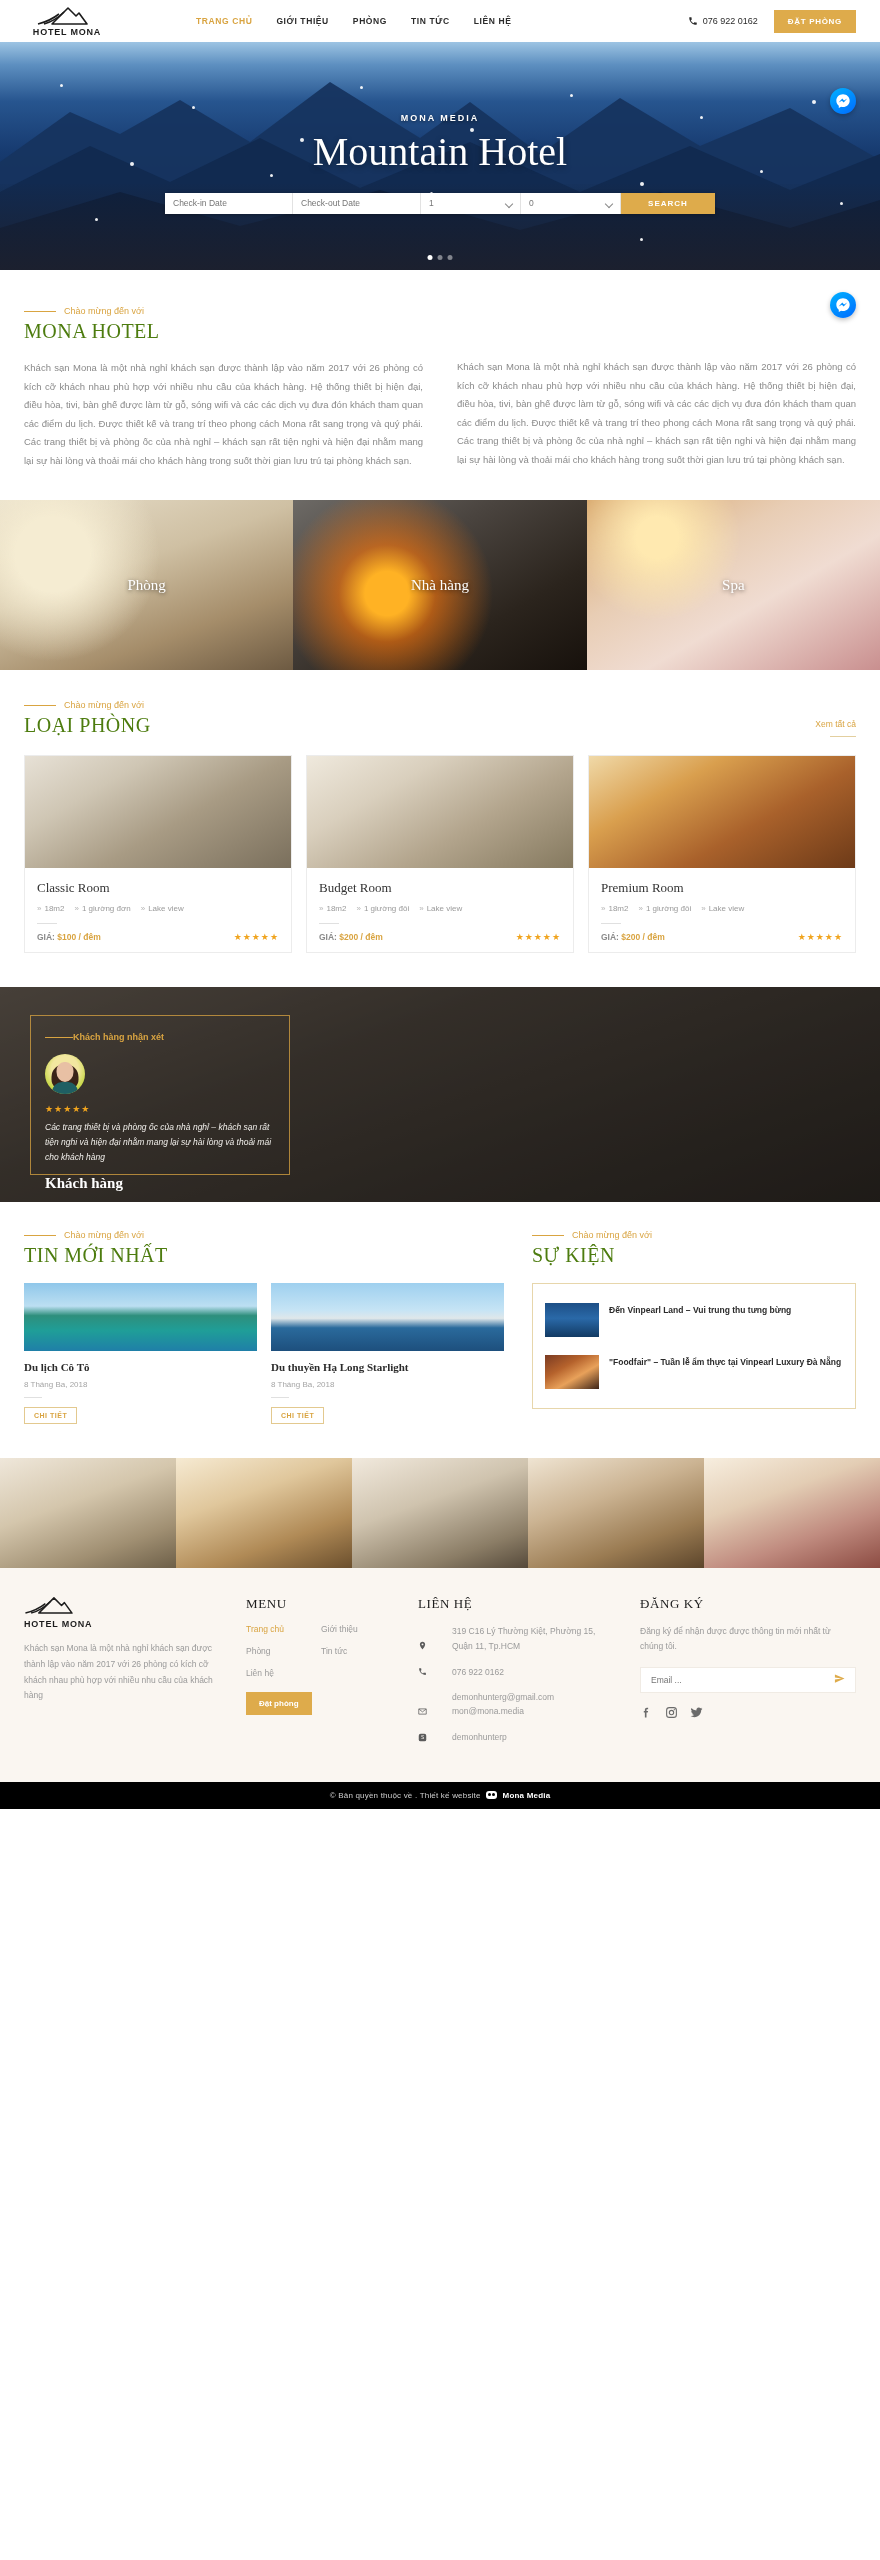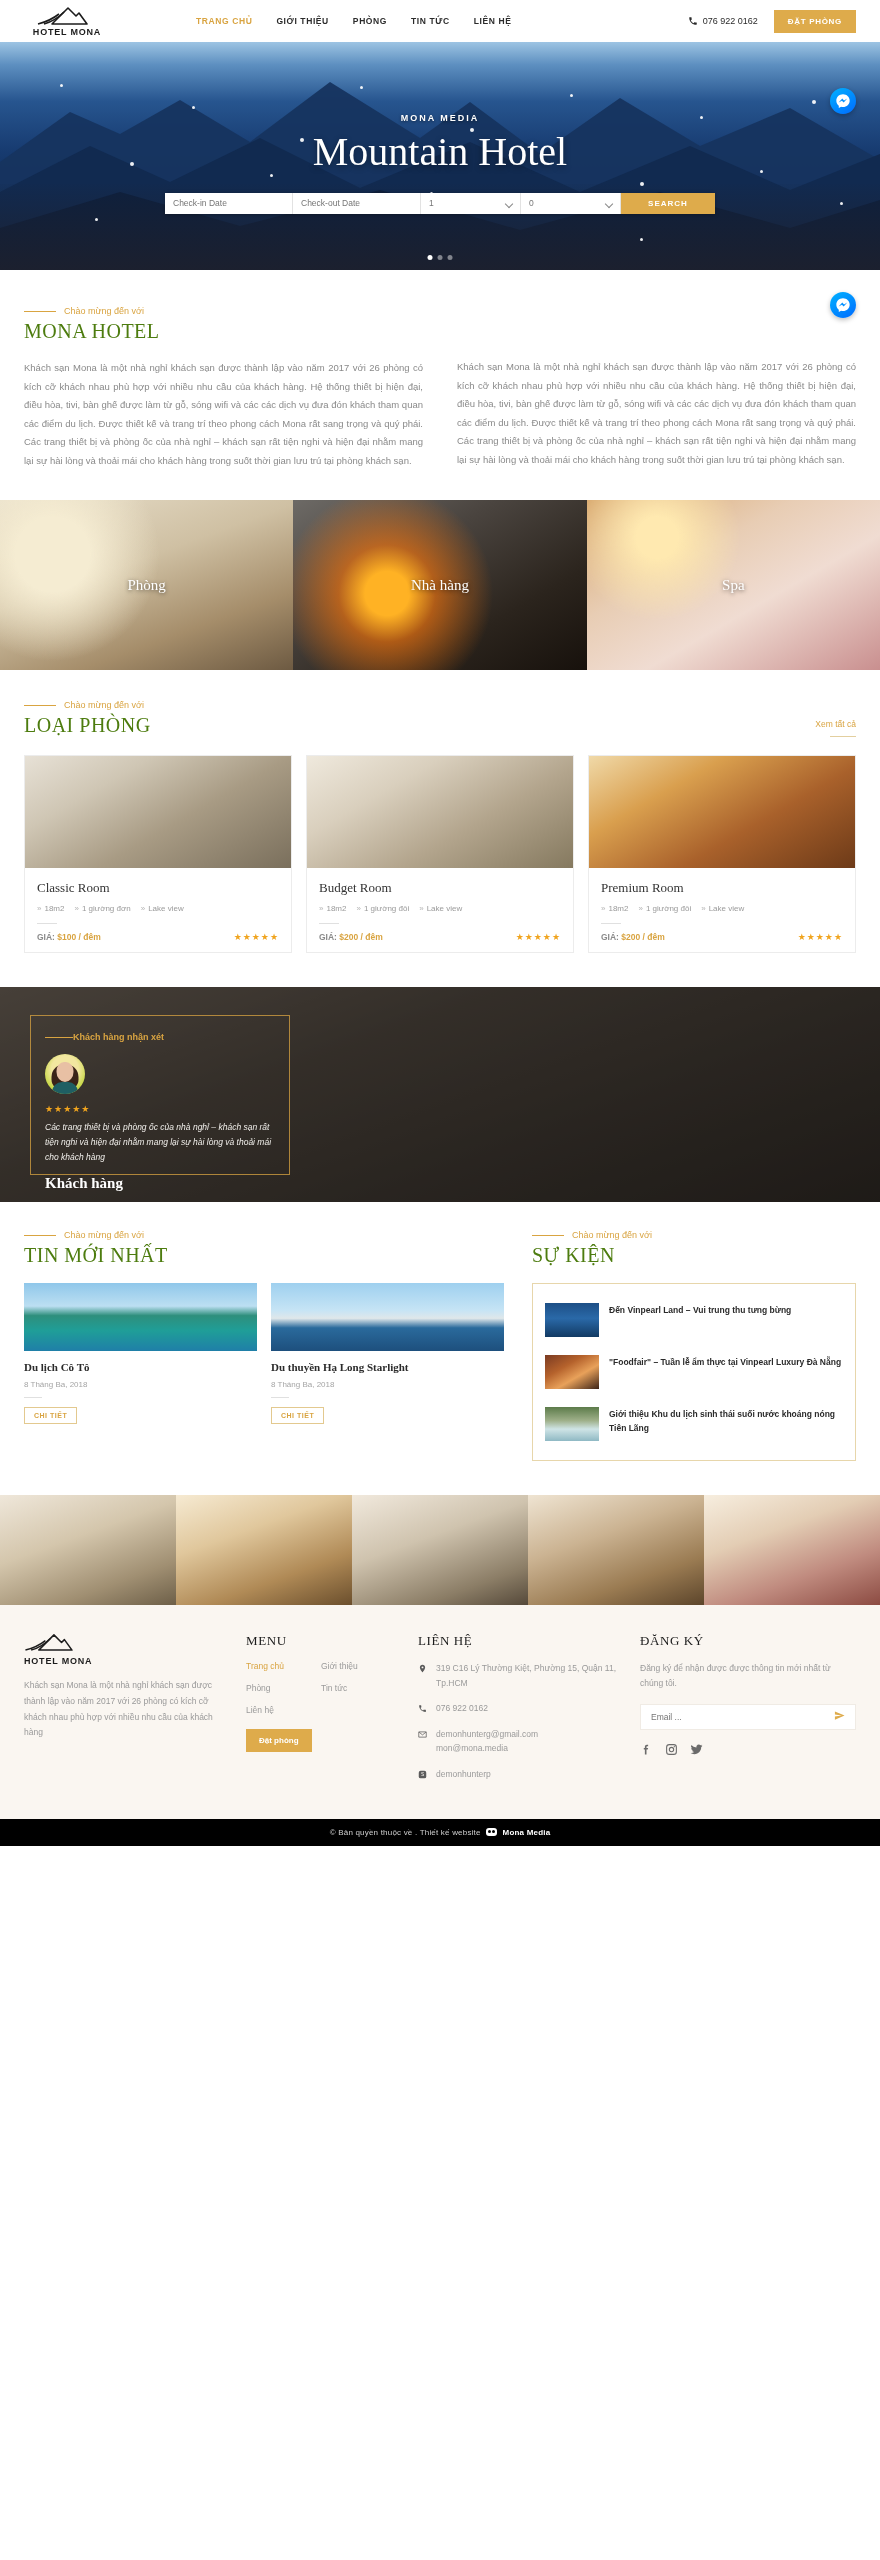--- a/index.html
+++ b/index.html
@@ -223,21 +223,21 @@
     display:inline-block; border:1px solid #e3c98f; color:#d9a441; background:transparent;
     font-size:7px; font-weight:bold; letter-spacing:.5px; padding:4px 9px; cursor:pointer;
   }
   .events { flex:1; }
   .events-box { border:1px solid #e7d6ab; margin-top:16px; padding:10px 12px; }
   .event-item { display:flex; gap:10px; padding:9px 0; }
   .event-thumb { width:54px; height:34px; flex:none; }
   .e1 { background: linear-gradient(180deg,#1d4f86 0%, #2a69a8 45%, #123a63 100%); }
   .e2 { background: linear-gradient(150deg,#7a3a22 0%, #b5622c 35%, #e8a15a 62%, #3d2418 100%); }
   .e3 { background: linear-gradient(180deg,#5c7b4a 0%, #9fb08a 40%, #cfe4e6 65%, #8fb9c4 100%); }
-  .event-title { font-size:8.5px; color:#2b2b2b; line-height:1.65; font-weight:bold; }
+  .event-title { font-size:8.5px; color:#2b2b2b; line-height:1.65; font-weight:bold;text-align:right; }
 
   
   .gallery { display:flex; height:110px; }
   .gallery div { flex:1; }
   .g1 { background: linear-gradient(160deg,#efe7da 0%, #d4c6ac 40%, #a08f72 75%, #6d5f48 100%); }
   .g2 { background: linear-gradient(160deg,#f6ead2 0%, #e0c79c 35%, #b08a56 70%, #6b4f2d 100%); }
   .g3 { background: linear-gradient(160deg,#f1e9dd 0%, #cfc3ae 40%, #8b7d66 78%, #55493a 100%); }
   .g4 { background: linear-gradient(160deg,#efe4d2 0%, #cbb392 38%, #9a7b52 72%, #5c452b 100%); }
   .g5 { background: linear-gradient(160deg,#f7eedf 0%, #e3cdb4 35%, #c08b7f 68%, #8c4b42 100%); }
 
@@ -257,21 +257,21 @@
   .f-menu { display:flex; flex-wrap:wrap; }
   .f-menu a {
     width:50%; font-size:8.5px; color:#9a9a9a; text-decoration:none;
     margin-bottom:12px;
   }
   .f-menu a.active { color:#d9a441; }
   .btn-book-sm {
     background:#deab4b; color:#fff; border:none; font-size:8px; font-weight:bold;
     padding:7px 13px; margin-top:2px; cursor:pointer;
   }
-  .contact-row { display:flex; gap:8px; margin-bottom:11px; align-items:flex-start; }
+  .contact-row { display:flex; gap:24px; margin-bottom:11px; align-items:flex-end; }
   .contact-row .ic { width:10px; flex:none; margin-top:1px; }
   .contact-row .ic svg { width:9px; height:9px; fill:#5b5b5b; }
   .contact-row .tx { font-size:8.5px; color:#9a9a9a; line-height:1.7; }
   .f-sub-desc { font-size:8.5px; color:#9a9a9a; line-height:1.8; }
   .sub-form {
     margin-top:12px; background:#fff; height:26px; display:flex; align-items:center;
     padding:0 10px; border:1px solid #f0ebe4;
   }
   .sub-form input { border:none; outline:none; flex:1; font-size:8.5px; color:#999;
     font-family:"Liberation Sans", sans-serif; background:transparent; }
@@ -548,24 +548,20 @@
 
     <div class="events-box">
       <div class="event-item">
         <div class="event-thumb e1"></div>
         <div class="event-title">Đến Vinpearl Land – Vui trung thu tưng bừng</div>
       </div>
       <div class="event-item">
         <div class="event-thumb e2"></div>
         <div class="event-title">"Foodfair" – Tuần lễ ẩm thực tại Vinpearl Luxury Đà Nẵng</div>
       </div>
-      <div class="event-item">
-        <div class="event-thumb e3"></div>
-        <div class="event-title">Giới thiệu Khu du lịch sinh thái suối nước khoáng nóng Tiên Lãng</div>
-      </div>
     </div>
   </div>
 </div>
 
 <div class="gallery">
   <div class="g1"></div>
   <div class="g2"></div>
   <div class="g3"></div>
   <div class="g4"></div>
   <div class="g5"></div>

